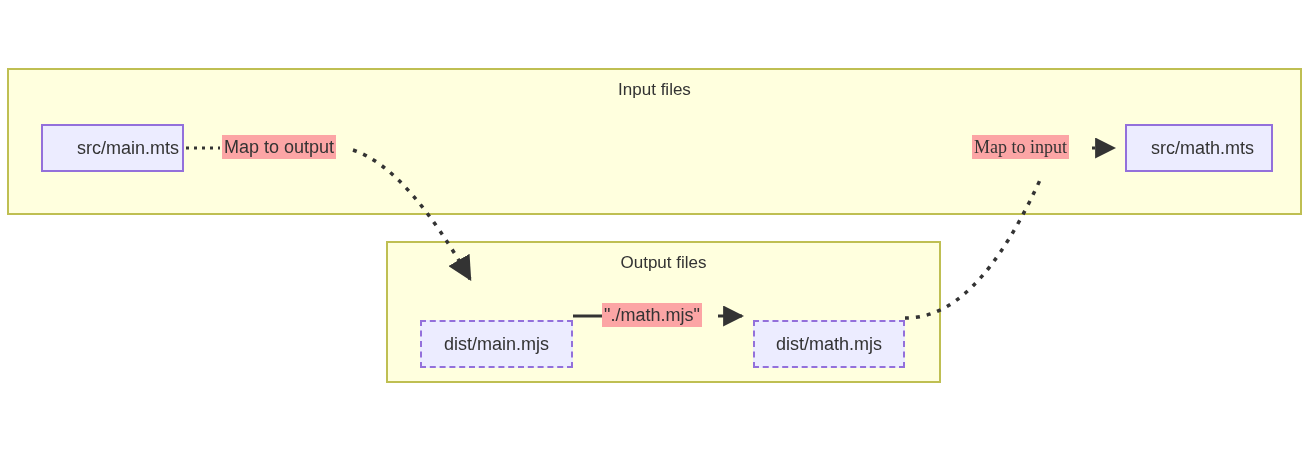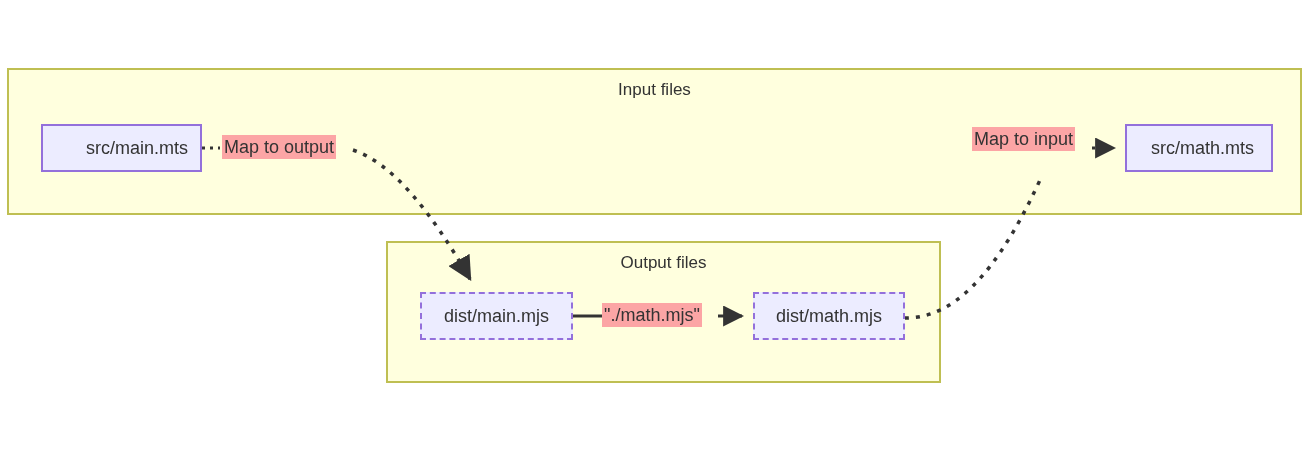--- a/index.html
+++ b/index.html
@@ -64,22 +64,23 @@
     display: flex;
     align-items: center;
     justify-content: center;
     font-size: 18px;
     color: #333333;
     white-space: nowrap;
     border-radius: 0px;
   }
   .node.dashed {
     border-style: dashed;
+    margin-top: 28px;
   }
-  #node-src-main { left: 41px;   top: 124px; width: 161px; height: 48px; padding-left: 31px; }
+  #node-src-main { left: 41px;   top: 124px; width: 143px; height: 48px; padding-left: 31px; }
   #node-src-math { left: 1125px; top: 124px; width: 148px; height: 48px; padding-left: 7px; }
   #node-dist-main{ left: 420px;  top: 292px; width: 153px; height: 48px; }
   #node-dist-math{ left: 753px;  top: 292px; width: 152px; height: 48px; }
 
   
   #edge-layer {
     position: absolute;
     left: 0;
     top: 0;
     width: 1309px;
@@ -91,21 +92,21 @@
   .edge-label {
     position: absolute;
     background: #fca5a5;
     color: #333333;
     font-size: 18px;
     line-height: 22px;
     white-space: nowrap;
     padding: 1px 2px;
   }
   #edge-label-map-output { left: 222px; top: 135px; }
-  #edge-label-map-input  { left: 972px; top: 127px; }
+  #edge-label-map-input  { left: 972px; top: 135px; font-family: Liberation Serif, serif; }
   #edge-label-math-mjs   { left: 602px; top: 303px; }
 </style>
 </head>
 <body>
 
 <div id="diagram-root">
 
   <div class="cluster" id="cluster-input">
     <div class="cluster-label">Input files</div>
   </div>

